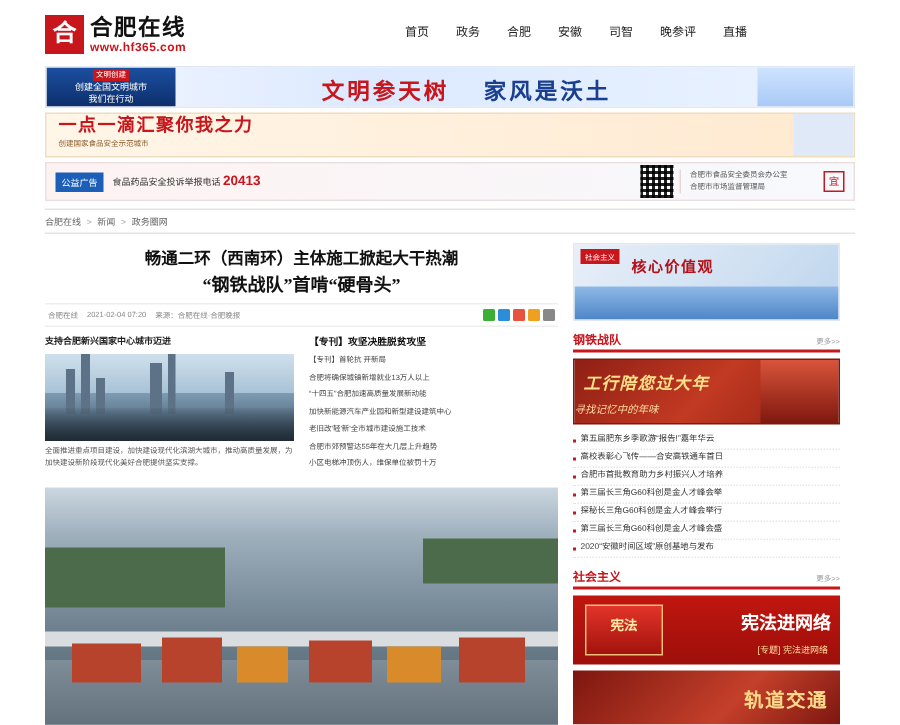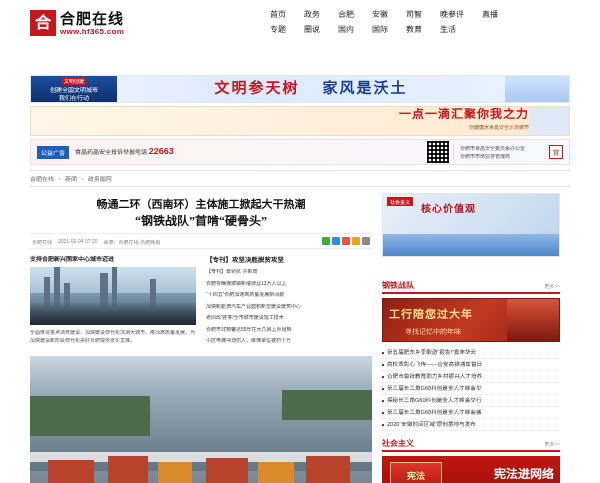--- a/index.html
+++ b/index.html
@@ -37,43 +37,42 @@
 
   .nav { margin-left: 60px; }
   .nav-row { display: flex; gap: 18px; margin-bottom: 4px; font-family: Liberation Mono, monospace; }
   .nav-row span { font-size: 8px; color: #222; cursor: pointer; }
 
   
   .banner-wrap { padding: 0 30px; }
   .banner1 {
     height: 28px; width: 100%;
     background: linear-gradient(90deg,#f3f7ff 0%, #dce9ff 40%, #eaf3ff 100%);
-    display: flex; align-items: flex-start; position: relative; overflow: hidden;
+    display: flex; align-items: flex-end; position: relative; overflow: hidden;
     border: 1px solid #e2e8f2;
-    margin-top: 31px;
   }
   .b1-left {
     width: 86px; height: 100%;
     background: linear-gradient(180deg,#1b4fa0,#0e2f6b);
     color: #fff; font-size: 6px; display: flex; flex-direction: column;
     justify-content: center; align-items: center; line-height: 8px;
   }
   .b1-left .tag { background: #c8161d; padding: 0 2px; font-size: 5px; margin-bottom: 1px; }
   .b1-main {
     flex: 1; text-align: center;
     font-family: "Liberation Serif", serif;
     font-size: 15px; font-weight: bold; color: #1a3f8f; letter-spacing: 2px;
   }
   .b1-main .red { color: #c8161d; }
   .b1-right { width: 64px; height: 100%; background: linear-gradient(180deg,#cfe3ff,#a9c9f5); }
 
   .banner2 {
     margin-top: 3px; height: 30px; width: 100%;
     background: linear-gradient(90deg,#fff6e8, #ffe9d0);
-    border: 1px solid #f0dcc0; display: flex; align-items: center; overflow: hidden; text-align: right;
+    border: 1px solid #f0dcc0; display: flex; align-items: center; overflow: hidden;
   }
   .b2-slogan {
     flex: 1; padding-left: 8px;
     font-family: "Liberation Serif", serif; font-size: 12px; font-weight: bold;
     color: #c8161d; letter-spacing: 1px; line-height: 14px;
   }
   .b2-sub { font-size: 5px; color: #8a5a2a; font-weight: normal; letter-spacing: 0; }
   .b2-right { width: 40px; height: 100%; background: #dfe9f7; }
 
   .banner3 {
@@ -160,23 +159,23 @@
   }
   .mp-road { position:absolute; left:0; right:0; bottom:0; height:60px;
     background: linear-gradient(180deg,#7e8d97,#586773); }
   .mp-red { position:absolute; background:#b8432c; }
   .mp-org { position:absolute; background:#d98b2b; }
   .mp-wht { position:absolute; background:#d9dde0; }
   .mp-grn { position:absolute; background:#4c6b4a; }
 
   
   .ad-red {
-    width: 100%; height: 64px;
+    width: 100%; height: 52px;
     background: linear-gradient(135deg,#e8eff8 0%, #cfe0f2 60%, #bcd4ec 100%);
-    border: 1px solid #dfe7f0; position: relative; overflow: hidden; margin-bottom: 22px;
+    border: 1px solid #dfe7f0; position: relative; overflow: hidden; margin-bottom: 6px;
   }
   .ad-red .tag {
     position: absolute; left: 4px; top: 3px; background: #c8161d; color: #fff;
     font-size: 5px; padding: 1px 3px;
   }
   .ad-red .headline-cn {
     position: absolute; left: 38px; top: 6px; font-family: "Liberation Serif", serif;
     font-size: 10px; font-weight: bold; color: #b3121a; letter-spacing: 1px;
   }
   .ad-red .sub-cn {
@@ -192,27 +191,28 @@
     border-bottom: 2px solid #c8161d; padding-bottom: 2px; margin: 6px 0 4px 0;
     display: flex; align-items: baseline;
   }
   .sec-head .t { font-size: 8px; font-weight: bold; color: #c8161d; }
   .sec-head .more { margin-left: auto; font-size: 5px; color: #999; }
 
   .ad-gold {
     width: 100%; height: 44px; margin-bottom: 5px; position: relative; overflow: hidden;
     background: linear-gradient(135deg,#8f1f14 0%, #c23a22 50%, #8f1f14 100%);
     border: 1px solid #7b1a10;
+    font-style: italic;
   }
   .ad-gold .g-main {
     position: absolute; left: 6px; top: 6px; font-family: "Liberation Serif", serif;
     font-size: 11px; font-weight: bold; color: #ffe08a; letter-spacing: 1px;
   }
   .ad-gold .g-sub {
-    position: absolute; left: 22px; bottom: 5px; font-size: 7px; color: #ffd9a0;
+    position: absolute; left: 0; bottom: 5px; font-size: 7px; color: #ffd9a0;
     font-family: "Liberation Serif", serif;
   }
   .ad-gold .g-img { position: absolute; right: 0; top: 0; width: 52px; height: 100%;
     background: linear-gradient(180deg,#d9543a,#7e180f); }
 
   .news-list { list-style: none; margin: 0; padding: 0; }
   .news-list li {
     font-size: 5.6px; color: #333; line-height: 11px;
     border-bottom: 1px dotted #e6e6e6; padding-left: 5px; position: relative;
     white-space: nowrap; overflow: hidden; text-overflow: ellipsis; cursor: pointer;
@@ -269,28 +269,20 @@
     <div class="nav">
       <div class="nav-row">
         <span>首页</span>
         <span>政务</span>
         <span>合肥</span>
         <span>安徽</span>
         <span>司智</span>
         <span>晚参评</span>
         <span>直播</span>
       </div>
-      <div class="nav-row">
-        <span>专题</span>
-        <span>圈说</span>
-        <span>国内</span>
-        <span>国际</span>
-        <span>教育</span>
-        <span>生活</span>
-      </div>
     </div>
   </div>
 
   <div class="banner-wrap">
 
     <div class="banner1">
       <div class="b1-left">
         <span class="tag">文明创建</span>
         <span>创建全国文明城市</span>
         <span>我们在行动</span>
@@ -308,21 +300,21 @@
         <div>一点一滴汇聚你我之力</div>
         <div class="b2-sub">创建国家食品安全示范城市</div>
       </div>
       <div class="b2-right"></div>
     </div>
 
     <div class="banner3">
       <span class="b3-badge">公益广告</span>
       <span class="b3-text">
         <span>食品药品安全投诉举报电话</span>
-        <span class="big">22663</span>
+        <span class="big">20413</span>
       </span>
       <span class="b3-qr"></span>
       <span class="b3-right">
         <span>合肥市食品安全委员会办公室</span><br>
         <span>合肥市市场监督管理局</span>
       </span>
       <span class="b3-sq">宜</span>
     </div>
   </div>
 

